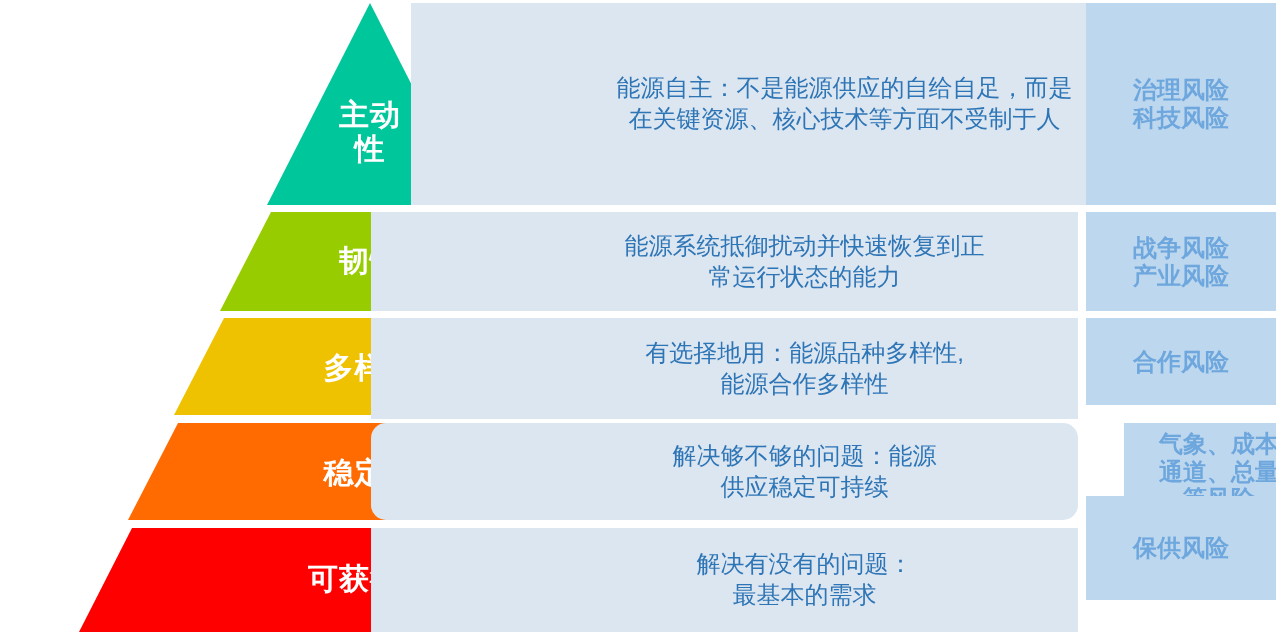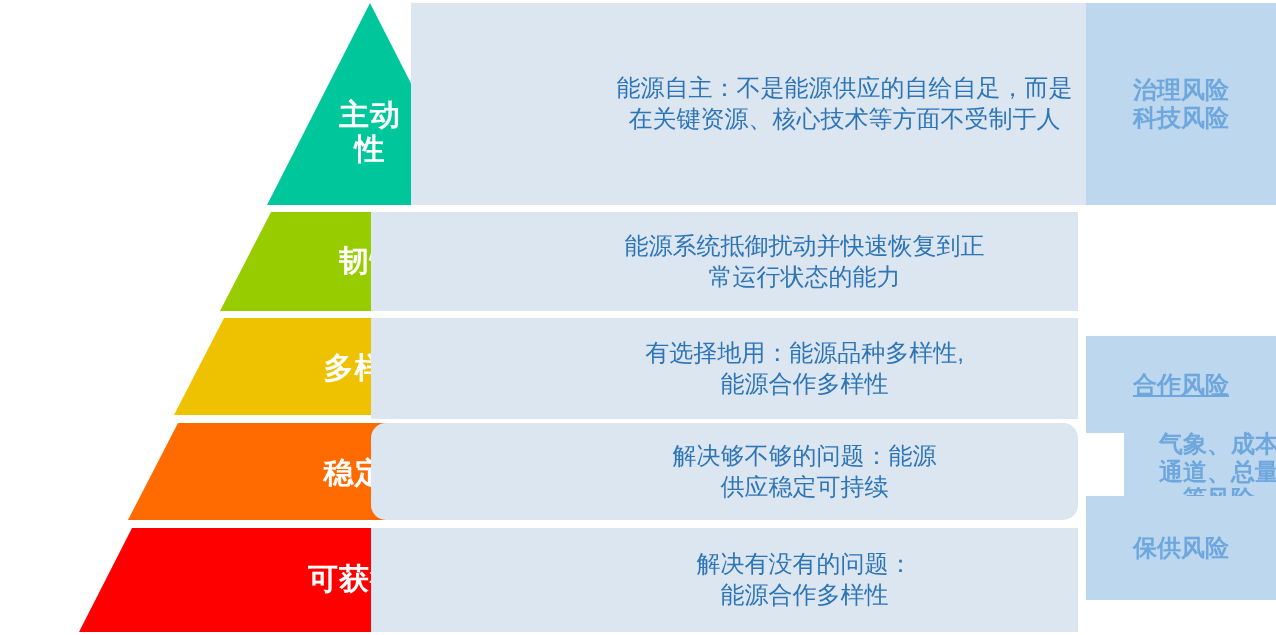--- a/index.html
+++ b/index.html
@@ -87,21 +87,21 @@
 
   
   .row1 { top: 3px;   height: 202px; margin-left: 40px; }
   .row2 { top: 212px; height: 99px;  }
   .row3 { top: 318px; height: 101px;  }
   .row4 { top: 423px; height: 97px; border-radius: 15px;  }
   .row5 { top: 528px; height: 104px; }
 
   .risk1 { top: 3px;   height: 202px; }
   .risk2 { top: 212px; height: 99px;  }
-  .risk3 { top: 336px; height: 97px; text-decoration: underline;  }
+  .risk3 { top: 318px; height: 87px;  }
   .risk4 { top: 423px; height: 97px; margin-left: 38px;  }
   .risk5 { top: 496px; height: 104px; }
 </style>
 </head>
 <body>
 
 <div id="stage">
 
   <div id="pyramid-layer">
     <svg id="pyramid-svg" width="740" height="635" viewBox="0 0 740 635" xmlns="http://www.w3.org/2000/svg">
@@ -136,26 +136,30 @@
   <div class="desc-panel row3">
     <span class="desc-text">有选择地用：能源品种多样性,
 能源合作多样性</span>
   </div>
   <div class="desc-panel row4">
     <span class="desc-text">解决够不够的问题：能源
 供应稳定可持续</span>
   </div>
   <div class="desc-panel row5">
     <span class="desc-text">解决有没有的问题：
-能源合作多样性</span>
+最基本的需求</span>
   </div>
 
   <div class="risk-panel risk1">
     <span class="risk-text">治理风险
 科技风险</span>
+  </div>
+  <div class="risk-panel risk2">
+    <span class="risk-text">战争风险
+产业风险</span>
   </div>
   <div class="risk-panel risk3">
     <span class="risk-text">合作风险</span>
   </div>
   <div class="risk-panel risk4">
     <span class="risk-text">气象、成本
 通道、总量
 等风险</span>
   </div>
   <div class="risk-panel risk5">

